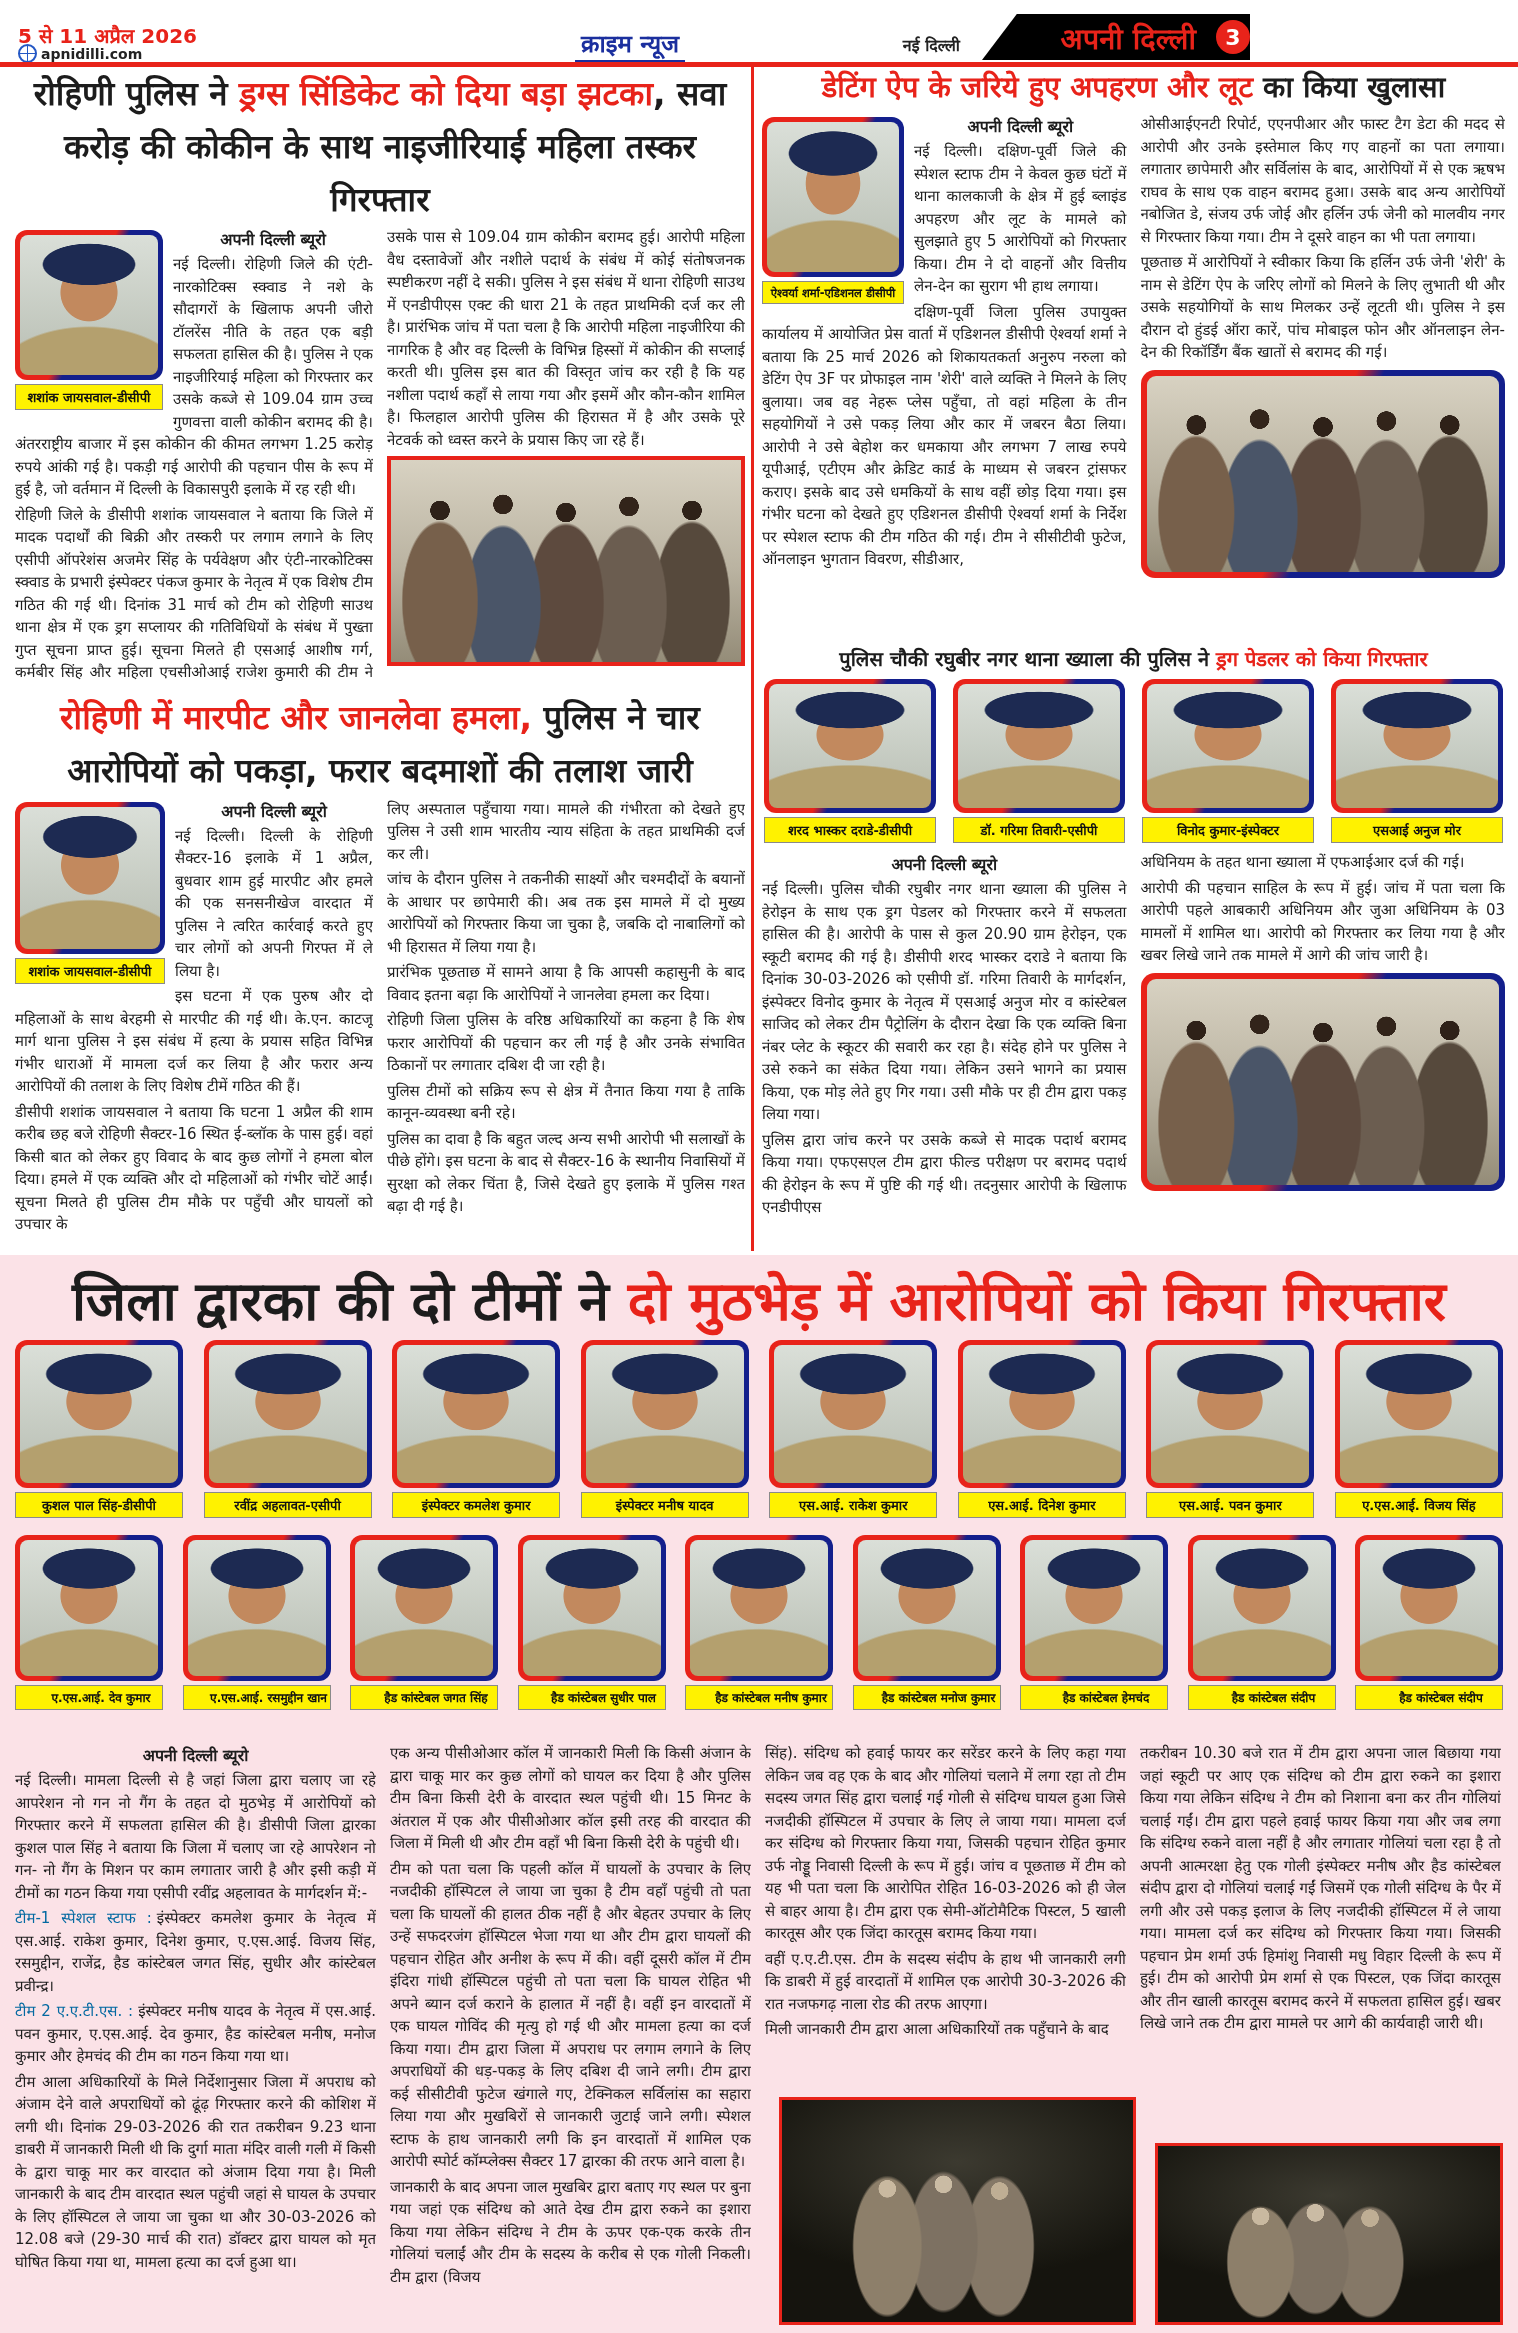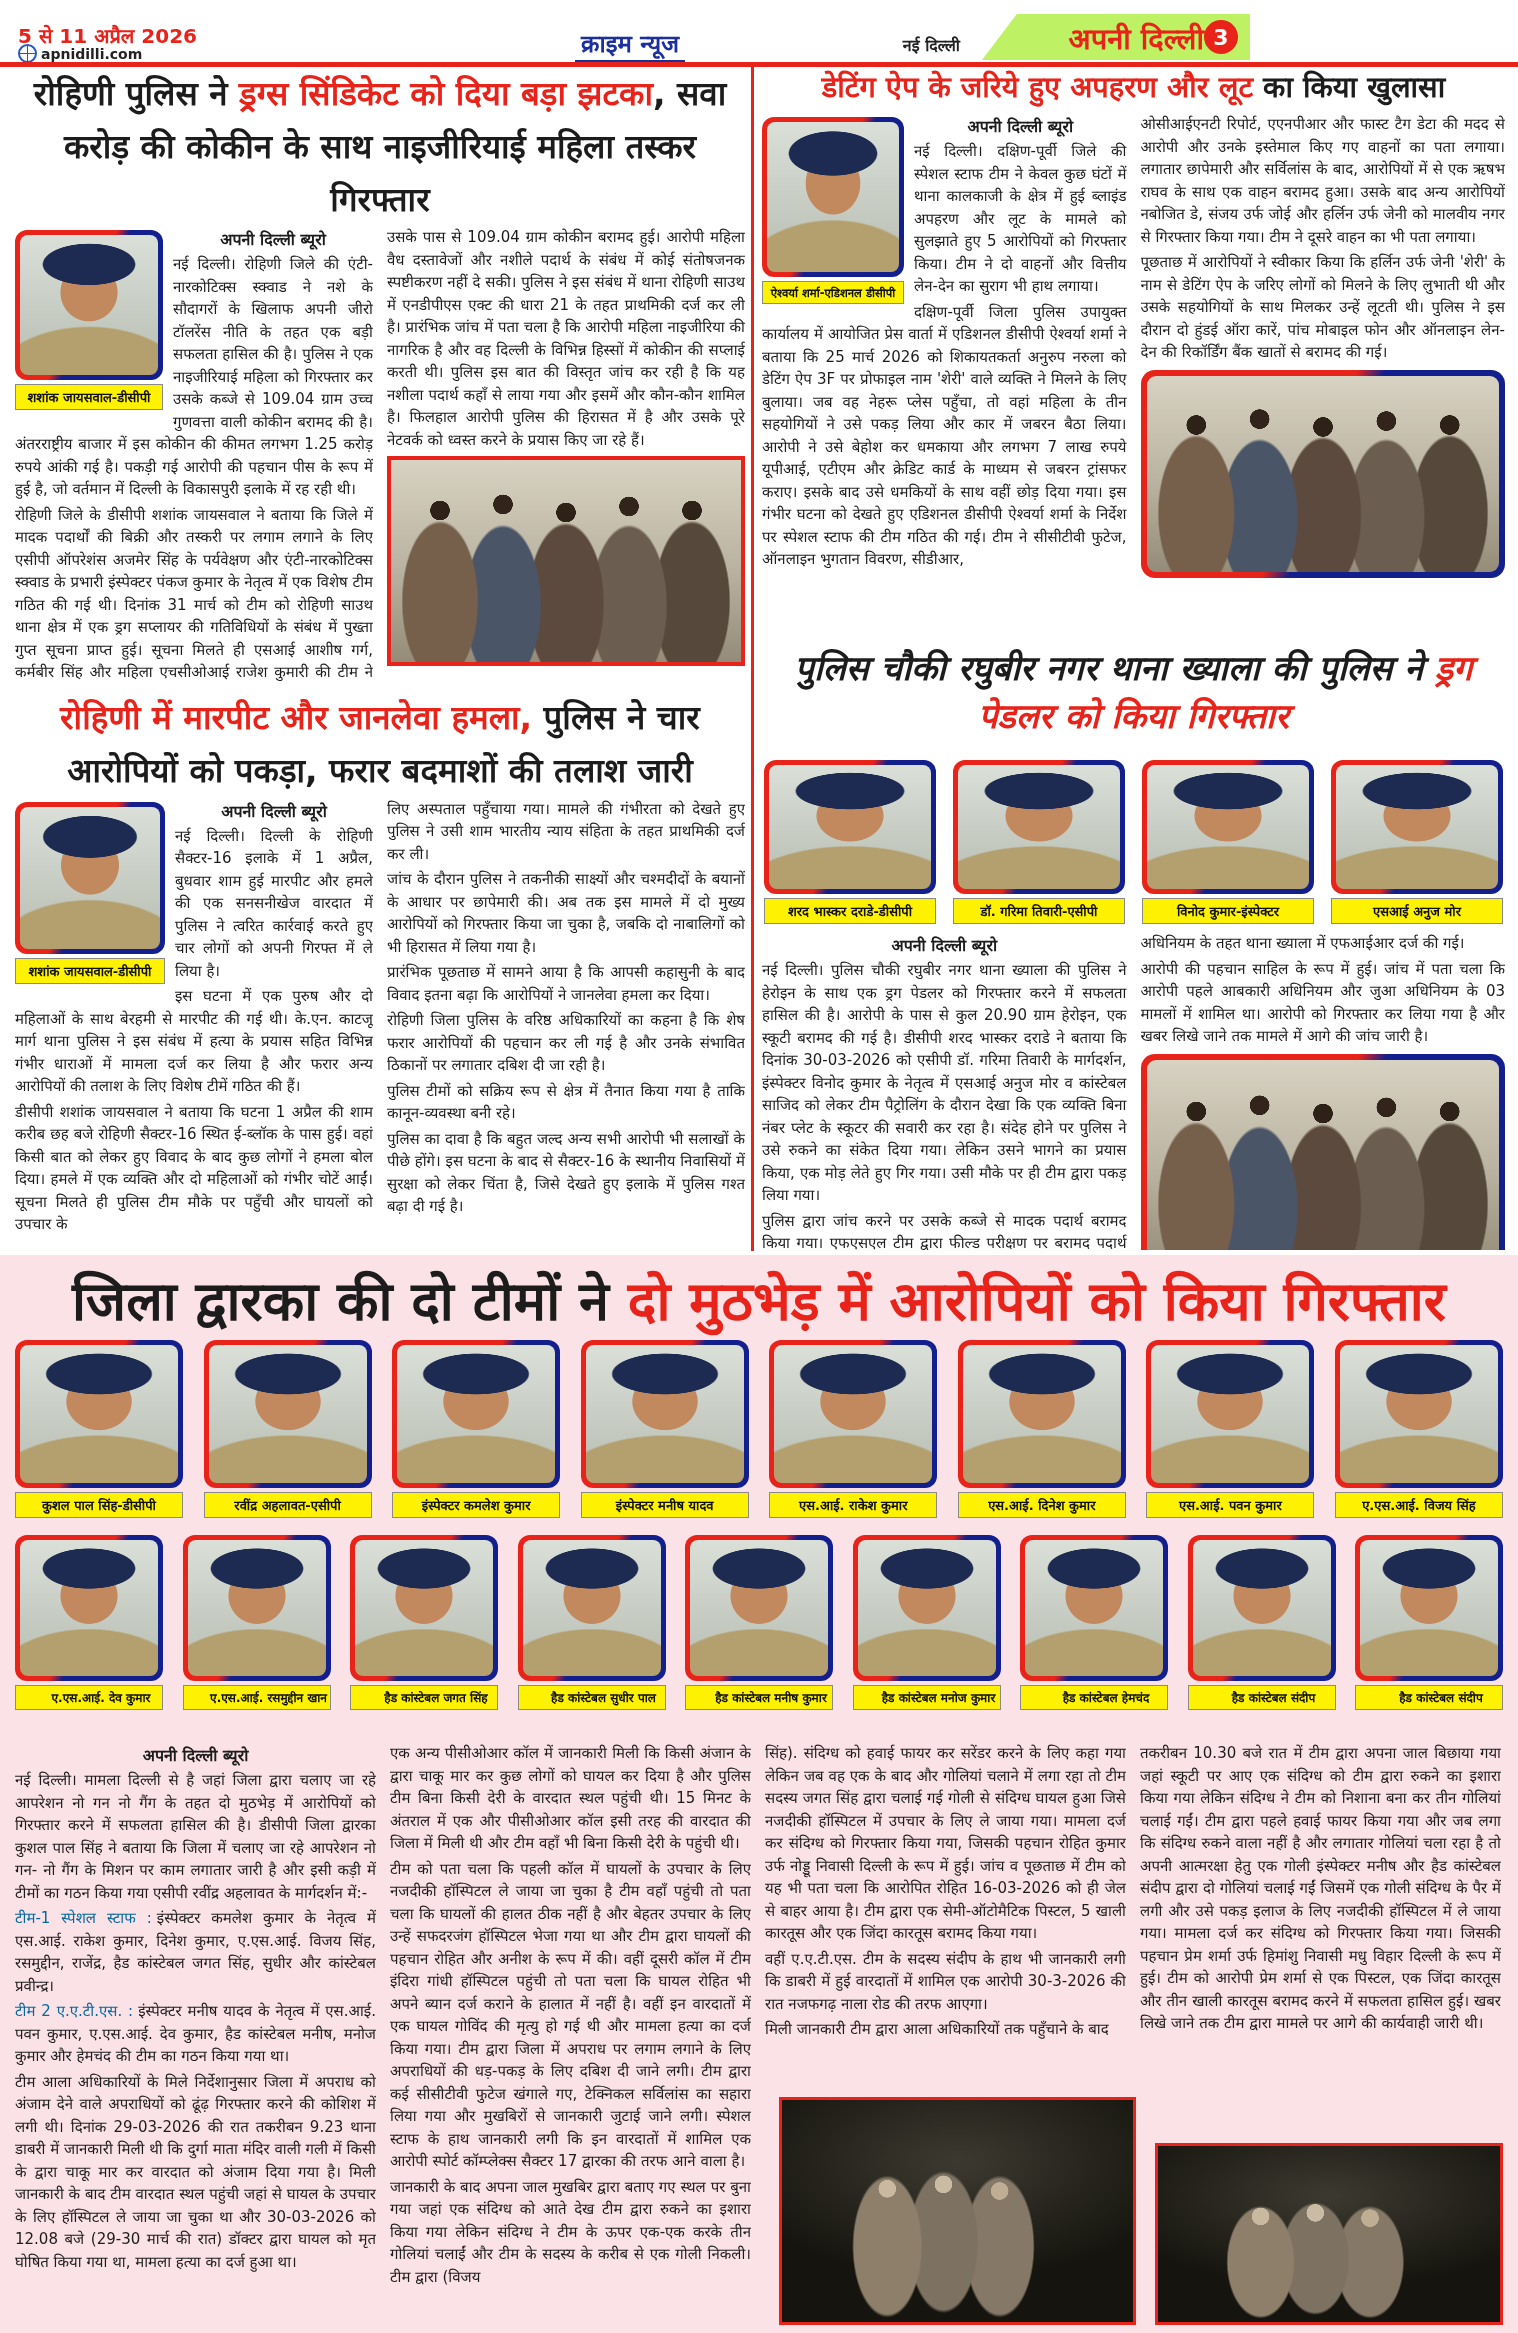--- a/index.html
+++ b/index.html
@@ -9,22 +9,22 @@
   #header{position:absolute;left:0;top:0;width:1260px;height:62px;}
   .hdr-date{position:absolute;left:18px;top:22px;font-size:20px;font-weight:bold;color:#e8231a;}
   .hdr-site{position:absolute;left:18px;top:44px;font-size:14px;font-weight:bold;color:#222;display:flex;align-items:center;gap:4px;}
   .globe{width:15px;height:15px;border-radius:50%;border:2px solid #2458c5;display:inline-block;
          background:
            linear-gradient(90deg,transparent 46%,#2458c5 46%,#2458c5 54%,transparent 54%),
            linear-gradient(0deg,transparent 46%,#2458c5 46%,#2458c5 54%,transparent 54%);}
   .hdr-section{position:absolute;left:50%;top:26px;transform:translateX(-50%);
                font-size:24px;font-weight:bold;color:#1b2f9e;border-bottom:3px solid #1b2f9e;padding:0 6px 1px;}
   .hdr-city{position:absolute;right:300px;top:34px;font-size:16px;font-weight:bold;color:#222;}
-  .hdr-badge{position:absolute;right:10px;top:14px;width:268px;height:46px;background:#bef264;
-             clip-path:polygon(13% 0,100% 0,100% 100%,0 100%);display:flex;align-items:center;justify-content:flex-end;gap:0;padding-right:12px;box-sizing:border-box;}
+  .hdr-badge{position:absolute;right:10px;top:14px;width:268px;height:46px;background:#000000;
+             clip-path:polygon(13% 0,100% 0,100% 100%,0 100%);display:flex;align-items:center;justify-content:flex-end;gap:20px;box-sizing:border-box;}
   .hdr-brand{font-size:29px;font-weight:bold;color:#e8231a;}
   .hdr-pagenum{width:34px;height:34px;border-radius:50%;background:#e8231a;color:#ffffff;
                font-size:22px;font-weight:bold;display:flex;align-items:center;justify-content:center;}
   #hrule{position:absolute;left:0;top:62px;width:1518px;height:5px;background:#e8231a;}
   #vdiv{position:absolute;left:751px;top:67px;width:3px;height:1184px;background:#e8231a;}
   
   .headline{font-weight:bold;text-align:center;margin:0;}
   .seg-red{color:#e8231a;}
   .seg-black{color:#1c1c1c;}
   .byline{text-align:center;font-size:16px;font-weight:bold;margin:2px 0 3px;}
@@ -66,21 +66,21 @@
       radial-gradient(ellipse 10% 32% at 62% 66%, #857867 95%, transparent),
       radial-gradient(ellipse 85% 65% at 50% 28%, #3c3a30 0%, #15140e 80%);}
   
   #art1{position:absolute;left:15px;top:68px;width:730px;height:614px;overflow:hidden;}
   #art1 .headline{font-size:33px;line-height:1.6;}
   #art4{position:absolute;left:15px;top:692px;width:730px;height:556px;overflow:hidden;}
   #art4 .headline{font-size:33px;line-height:1.6;}
   #art2{position:absolute;left:762px;top:68px;width:743px;height:574px;overflow:hidden;}
   #art2 .headline{font-size:29px;line-height:1.35;margin-bottom:6px;}
   #art3{position:absolute;left:762px;top:645px;width:743px;height:605px;overflow:hidden;}
-  #art3 .headline{font-size:34px;line-height:1.4;margin-bottom:20px;font-style:italic;}
+  #art3 .headline{font-size:20px;line-height:1.4;margin-bottom:6px;}
   .arrest-photo{width:100%;height:210px;box-sizing:border-box;border:4px solid #e8231a;margin-top:5px;}
   .gframe{border-radius:14px;padding:6px;background:linear-gradient(115deg,#e8231a 47%,#131f8c 53%);margin-top:6px;}
   .gframe .scene{border-radius:9px;}
   
   .prow{display:flex;justify-content:space-between;}
   .prow .pcard{float:none;margin:0;}
   .prow .pcap{font-size:13px;}
   #art3 .prow{margin:4px 2px 8px;}
   #art3 .prow .pcard{width:172px;}
   #art3 .prow .bust{height:124px;}

